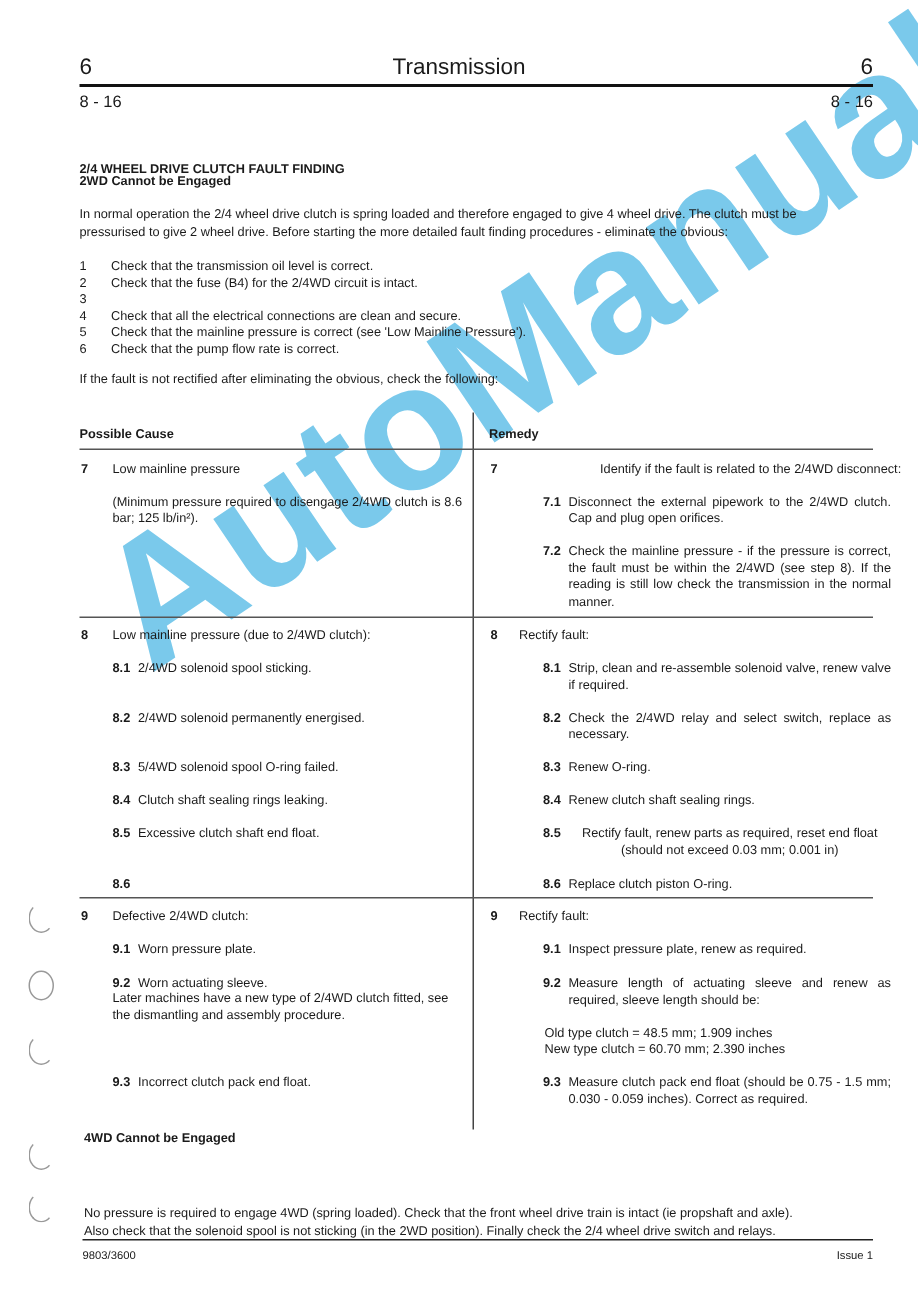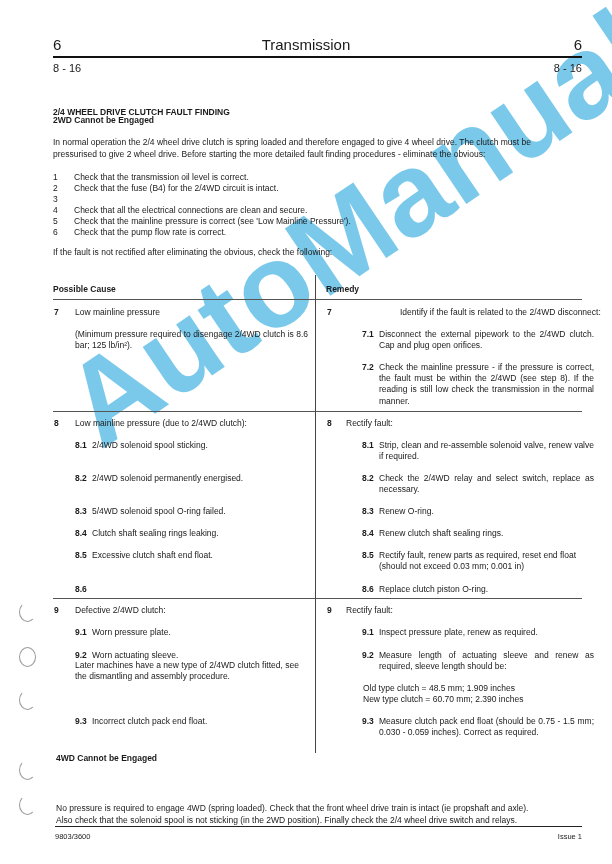--- a/index.html
+++ b/index.html
@@ -163,21 +163,21 @@
     <div class="sub-item" style="top:506px;height:12px;">
         <span class="k">8.3</span>
         <span class="v">Renew O-ring.</span>
       </div>
     <div class="sub-item" style="top:528px;height:12px;">
         <span class="k">8.4</span>
         <span class="v">Renew clutch shaft sealing rings.</span>
       </div>
     <div class="sub-item" style="top:550px;height:24px;">
         <span class="k">8.5</span>
-        <span class="v" style="text-align:left;">Rectify fault, renew parts as required, reset end float (should not exceed 0.03 mm; 0.001 in)</span>
+        <span class="v" style="text-align:center;">Rectify fault, renew parts as required, reset end float (should not exceed 0.03 mm; 0.001 in)</span>
       </div>
     <div class="sub-item" style="top:584px;height:12px;">
         <span class="k">8.6</span>
         <span class="v">Replace clutch piston O-ring.</span>
       </div>
   </div>
   <div class="abs thin" style="left:53px;top:598px;width:529px;"></div>
 
   <div class="left-col">
     <span class="num" style="left:54px;top:605px;">9</span>

